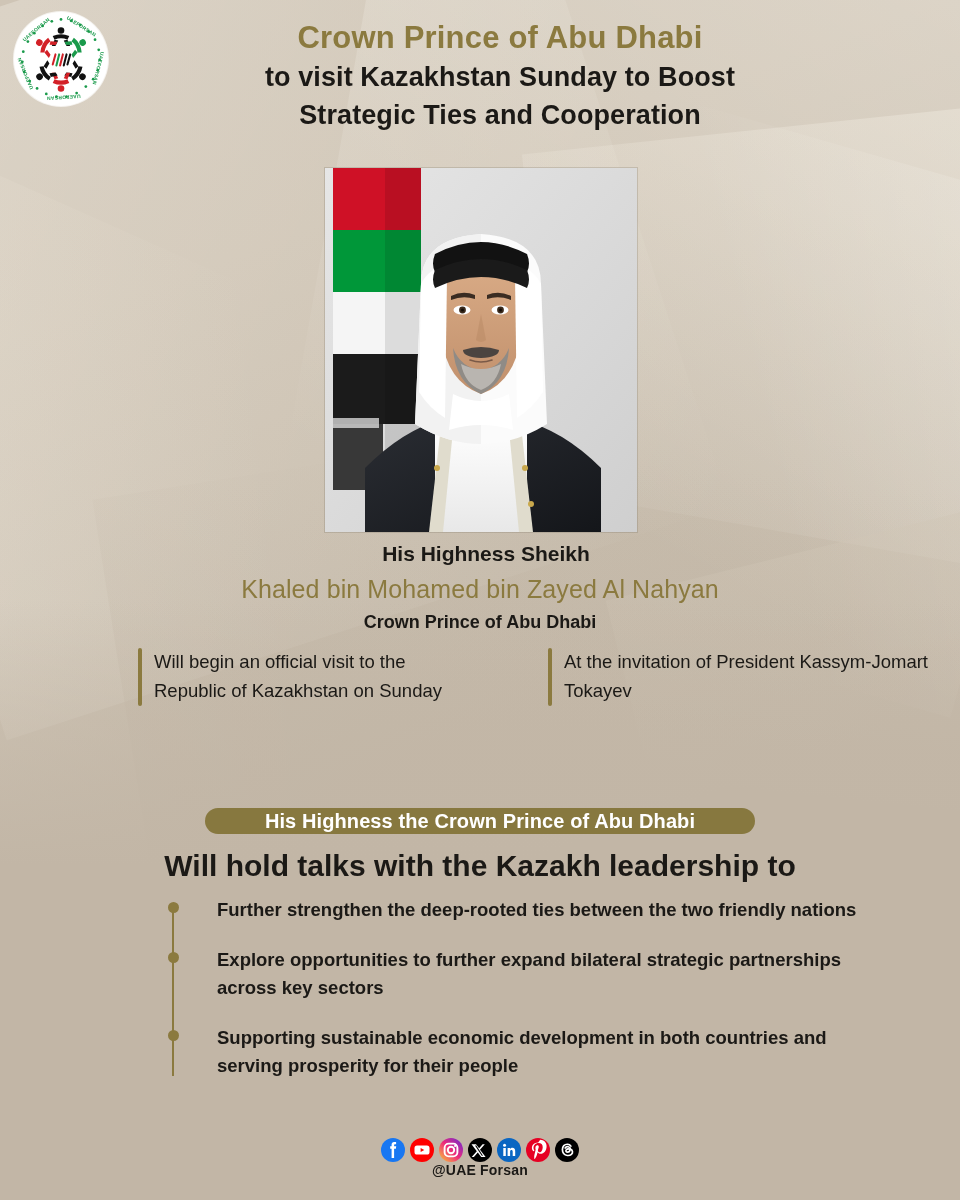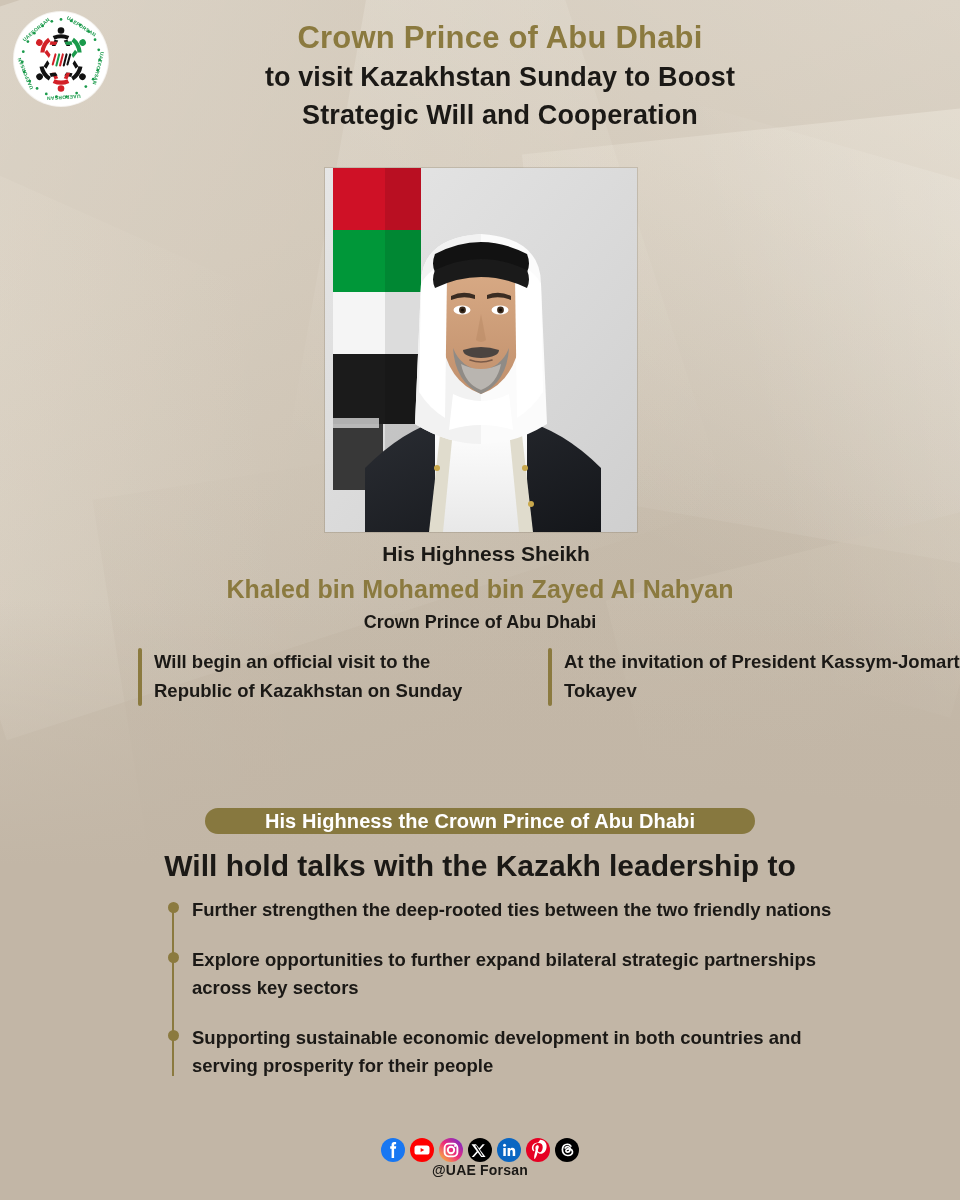--- a/index.html
+++ b/index.html
@@ -75,30 +75,30 @@
   .portrait{
     position:absolute;left:325px;top:168px;width:312px;height:364px;
     overflow:hidden;background:#dcdcdc;
     box-shadow:0 0 0 1px rgba(120,110,95,.25);
   }
   .portrait svg{display:block;width:312px;height:364px;}
 
   
   .nameblock{position:absolute;left:0;top:538px;width:960px;text-align:center;}
   .nm-hh{font-size:21px;font-weight:bold;color:#1b1916;line-height:1.5;margin-left:12px;}
-  .nm-main{font-size:25px;font-weight:bold;color:#8b7a3f;line-height:1.52;letter-spacing:.1px;}
+  .nm-main{font-size:25px;font-weight:normal;color:#8b7a3f;line-height:1.52;letter-spacing:.1px;}
   .nm-role{font-size:18px;font-weight:bold;color:#1b1916;line-height:1.6;}
 
   
   .cols{position:absolute;left:0;top:648px;width:960px;display:flex;}
   .col{width:50%;display:flex;}
   .col.left{padding-left:138px;box-sizing:border-box;}
   .col.right{padding-left:68px;box-sizing:border-box;}
   .vbar{width:4px;background:#8b7a3f;border-radius:2px;flex:0 0 4px;margin-right:12px;}
-  .ctext{font-size:18.5px;font-weight:bold;color:#1b1916;line-height:1.56;}
+  .ctext{font-size:18.5px;font-weight:normal;color:#1b1916;line-height:1.56;}
 
   
   .badge{
     position:absolute;left:205px;top:808px;width:550px;height:26px;
     background:#87783f;border-radius:17px;
     display:flex;align-items:center;justify-content:center;box-sizing:border-box;
   }
   .badge span{font-size:20px;font-weight:bold;color:#ffffff;letter-spacing:.1px;}
   .subhead{
     position:absolute;left:0;top:849px;width:960px;text-align:center;
@@ -106,21 +106,21 @@
   }
 
   
   .bullets{position:absolute;left:168px;top:896px;width:700px;}
   .bline{position:absolute;left:4px;top:8px;width:2px;height:172px;background:#8b7a3f;}
   .bullet{position:relative;padding-left:24px;margin-bottom:22px;}
   .dot{
     position:absolute;left:0px;top:6px;width:11px;height:11px;
     border-radius:50%;background:#8b7a3f;
   }
-  .btext{font-size:18.5px;font-weight:bold;color:#1b1916;line-height:1.52;}
+  .btext{font-size:18.5px;font-weight:bold;color:#1b1916;line-height:1.52;margin-left:25px;}
 
   
   .footer{position:absolute;left:0;top:1138px;width:960px;text-align:center;}
   .socials{display:flex;justify-content:center;align-items:center;gap:5px;}
   .sic{width:24px;height:24px;border-radius:50%;display:flex;align-items:center;justify-content:center;}
   .sic svg{display:block;}
   .handle{margin-top:0;font-size:14px;font-weight:bold;color:#1b1916;letter-spacing:.2px;}
 </style>
 </head>
 <body>
@@ -220,21 +220,21 @@
         <path d="M-1,7 L2,-5" stroke="#d32027" stroke-width="2.2" stroke-linecap="round"></path>
         <path d="M3,7 L6,-5" stroke="#111" stroke-width="2.2" stroke-linecap="round"></path>
         <path d="M7,6 L10,-5" stroke="#111" stroke-width="2.2" stroke-linecap="round"></path>
       </g>
     </svg>
   </div>
 
   <div class="headline">
     <div class="l1">Crown Prince of Abu Dhabi</div>
     <div class="l2">to visit Kazakhstan Sunday to Boost</div>
-    <div class="l3">Strategic Will and Cooperation</div>
+    <div class="l3">Strategic Ties and Cooperation</div>
   </div>
 
   <div class="portrait">
     <svg viewBox="0 0 312 364" aria-hidden="true">
       <defs>
         <linearGradient id="bgwall" x1="0" y1="0" x2="1" y2="1">
           <stop offset="0" stop-color="#e6e6e6"></stop>
             <stop offset="1" stop-color="#cfcfcf"></stop>
         </linearGradient>
         <linearGradient id="kandura" x1="0" y1="0" x2="0" y2="1">

